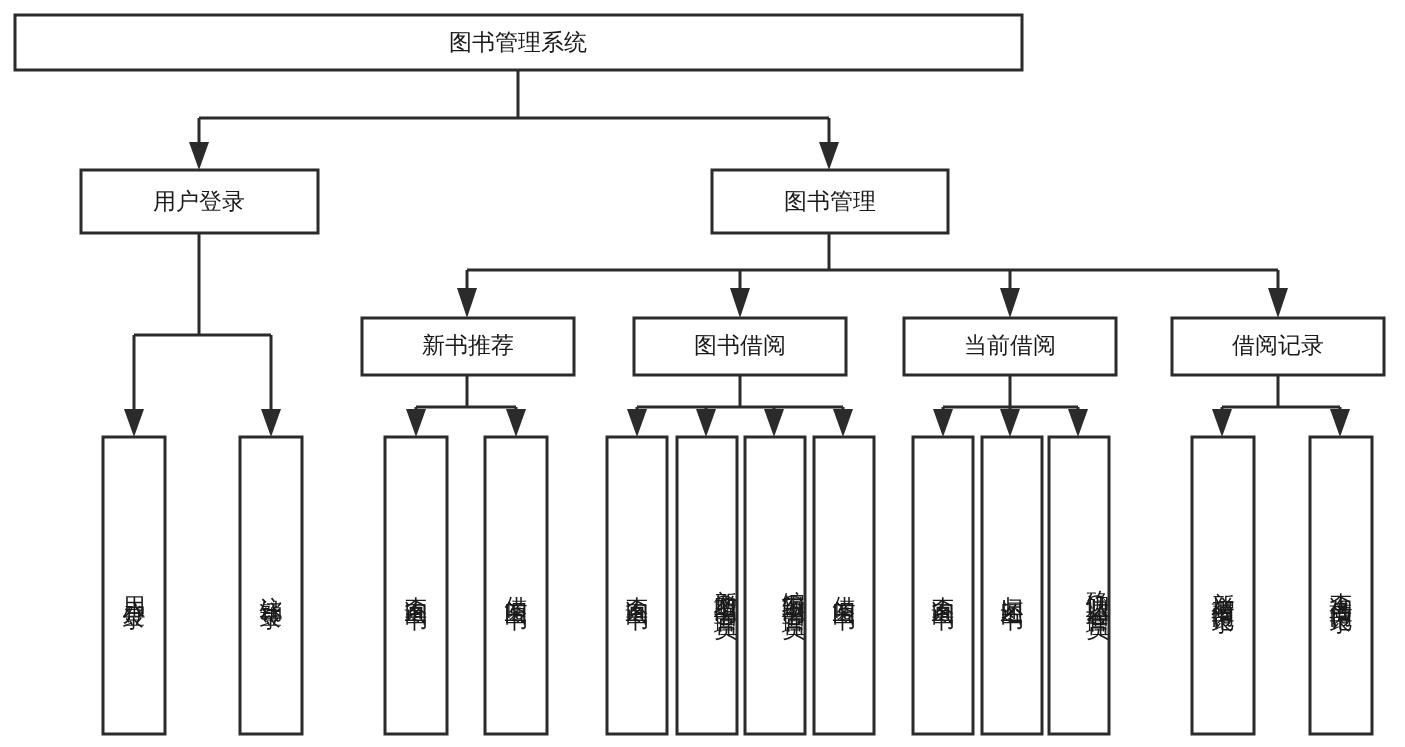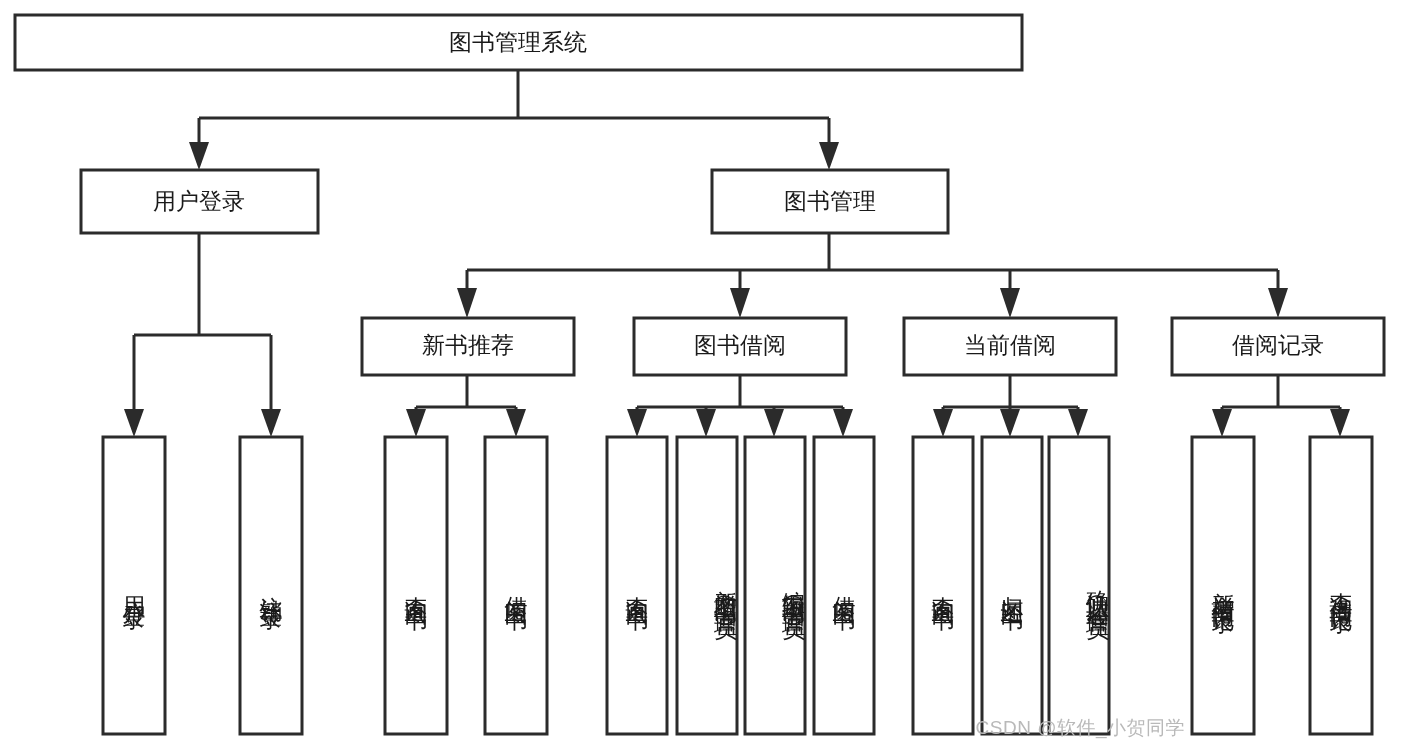--- a/index.html
+++ b/index.html
@@ -209,14 +209,13 @@
   <div class="vlabel" style="left:745px; top:441px; width:60px; height:297px; align-items:flex-start;">编辑图书（管理员）</div>
   <div class="vlabel" style="left:814px; top:437px; width:60px; height:297px;">借阅图书</div>
 
   <div class="vlabel" style="left:913px; top:437px; width:60px; height:297px;">查询图书</div>
   <div class="vlabel" style="left:982px; top:437px; width:60px; height:297px;">归还图书</div>
   <div class="vlabel" style="left:1049px; top:441px; width:60px; height:297px; align-items:flex-start;">确认归还（管理员）</div>
 
   <div class="vlabel" style="left:1192px; top:437px; width:62px; height:297px;">新增借阅记录</div>
   <div class="vlabel" style="left:1310px; top:437px; width:62px; height:297px;">查询借阅记录</div>
 
-  <div id="watermark">CSDN @软件_小贺同学</div>
 </div>
 
 </body></html>

